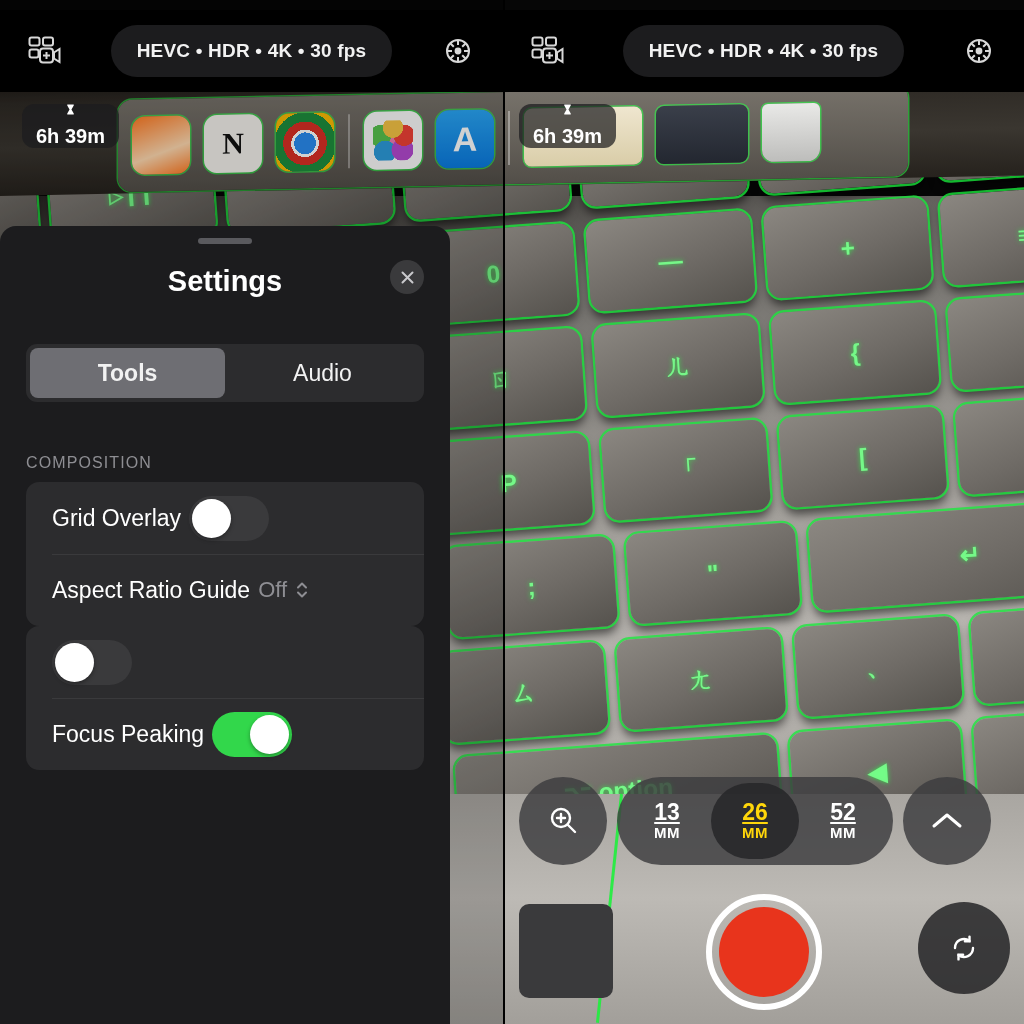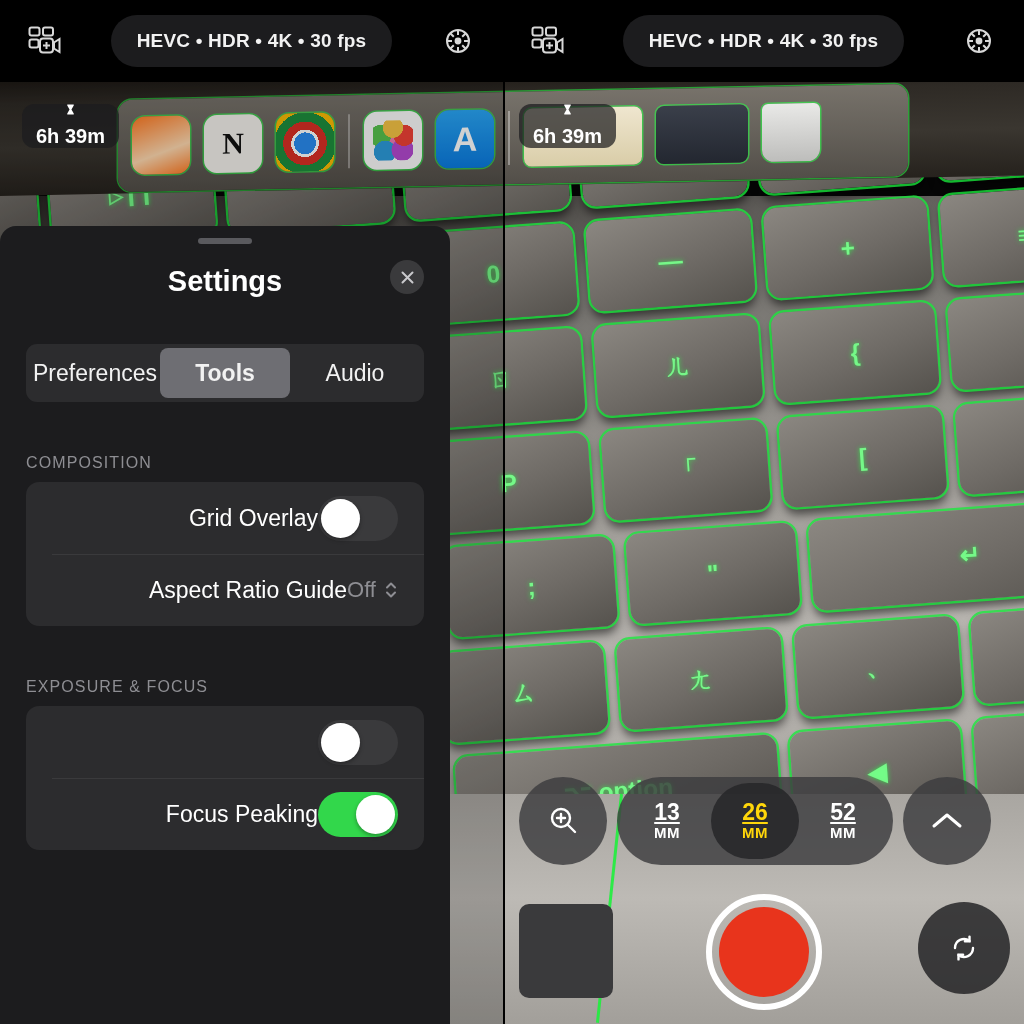--- a/index.html
+++ b/index.html
@@ -67,21 +67,21 @@
   .key.small{ font-size:15px; }
 
   .vf-palm{ position:absolute; left:0; right:0; bottom:0; height:230px;
     background:linear-gradient(180deg,#a9a6a1,#bdbab5 45%,#a29f9a 100%); }
   .peak-line{ position:absolute; background:rgba(30,240,60,.9); }
 
   
   .vf-dim{ position:absolute; left:0; top:0; width:503px; height:1024px; background:rgba(0,0,0,.18); }
 
   
-  .topbar{ position:absolute; top:0; height:82px; display:flex; align-items:center;
+  .topbar{ position:absolute; top:10px; height:82px; display:flex; align-items:center;
            justify-content:space-between; padding:0 22px; background:#000; }
   .topbar.left{ left:0; width:503px; }
   .topbar.right{ left:503px; width:521px; }
 
   .icon-btn{ width:46px; height:46px; display:flex; align-items:center; justify-content:center; }
   .format-pill{ height:52px; border-radius:26px; background:#1c1c1e;
     display:flex; align-items:center; justify-content:center; padding:0 26px;
     color:#f2f2f2; font:700 19px "Liberation Sans",sans-serif; letter-spacing:.2px; white-space:nowrap; }
 
   
@@ -102,21 +102,21 @@
 
   .segmented{ margin:26px 26px 0; height:58px; background:#2c2c2e; border-radius:11px;
     display:flex; padding:4px; }
   .seg{ flex:1 1 0; border-radius:8px; display:flex; align-items:center; justify-content:center;
         color:#f2f2f2; font:400 23px "Liberation Sans",sans-serif; }
   .seg.active{ background:#6e6e73; font-weight:600; }
 
   .group-hdr{ color:#8e8e93; font:400 16px "Liberation Sans",sans-serif; letter-spacing:1.1px;
     margin:52px 0 10px 26px; text-transform:uppercase; }
   .card{ margin:0 26px; background:#2c2c2e; border-radius:13px; overflow:hidden; }
-  .row{ height:72px; display:flex; align-items:center; justify-content:flex-end; padding:0 26px; position:relative; }
+  .row{ height:72px; display:flex; align-items:center; justify-content:flex-start; padding:0 26px; position:relative;gap:8px; }
   .row + .row:before{ content:""; position:absolute; left:26px; right:0; top:0; height:1px; background:#3a3a3c; }
   .row-label{ color:#fff; font:400 23px "Liberation Sans",sans-serif; }
   .row-value{ color:#8e8e93; font:400 22px "Liberation Sans",sans-serif; display:flex; align-items:center; gap:8px; }
 
   .toggle{ width:80px; height:45px; border-radius:23px; background:#3a3a3c; position:relative; }
   .toggle.on{ background:#32d74b; }
   .knob{ position:absolute; top:3px; left:3px; width:39px; height:39px; border-radius:20px;
          background:#fff; box-shadow:0 2px 4px rgba(0,0,0,.35); }
   .toggle.on .knob{ left:38px; }
 
@@ -297,21 +297,20 @@
     <div class="sheet-head">
       <div class="sheet-title">Settings</div>
       <div class="close-btn">
         <svg width="17" height="17" viewBox="0 0 17 17" stroke="#c9c9cc" stroke-width="2" stroke-linecap="round">
           <path d="M3.5 3.5l10 10M13.5 3.5l-10 10"></path>
         </svg>
       </div>
     </div>
 
     <div class="segmented">
-      <div class="seg">Preferences</div>
       <div class="seg active">Tools</div>
       <div class="seg">Audio</div>
     </div>
 
     <div class="group-hdr">COMPOSITION</div>
     <div class="card">
       <div class="row">
         <span class="row-label">Grid Overlay</span>
         <div class="toggle">
           <div class="knob"></div>
@@ -321,21 +320,20 @@
         <span class="row-label">Aspect Ratio Guide</span>
         <span class="row-value">
           <span>Off</span>
           <svg width="14" height="22" viewBox="0 0 14 22" stroke="#8e8e93" stroke-width="2" fill="none" stroke-linecap="round" stroke-linejoin="round">
             <path d="M3 8.5L7 4.5l4 4M3 13.5l4 4 4-4"></path>
           </svg>
         </span>
       </div>
     </div>
 
-    <div class="group-hdr">EXPOSURE &amp; FOCUS</div>
     <div class="card">
       <div class="row">
         <div class="toggle">
           <div class="knob"></div>
         </div>
       </div>
       <div class="row">
         <span class="row-label">Focus Peaking</span>
         <div class="toggle on">
           <div class="knob"></div>

